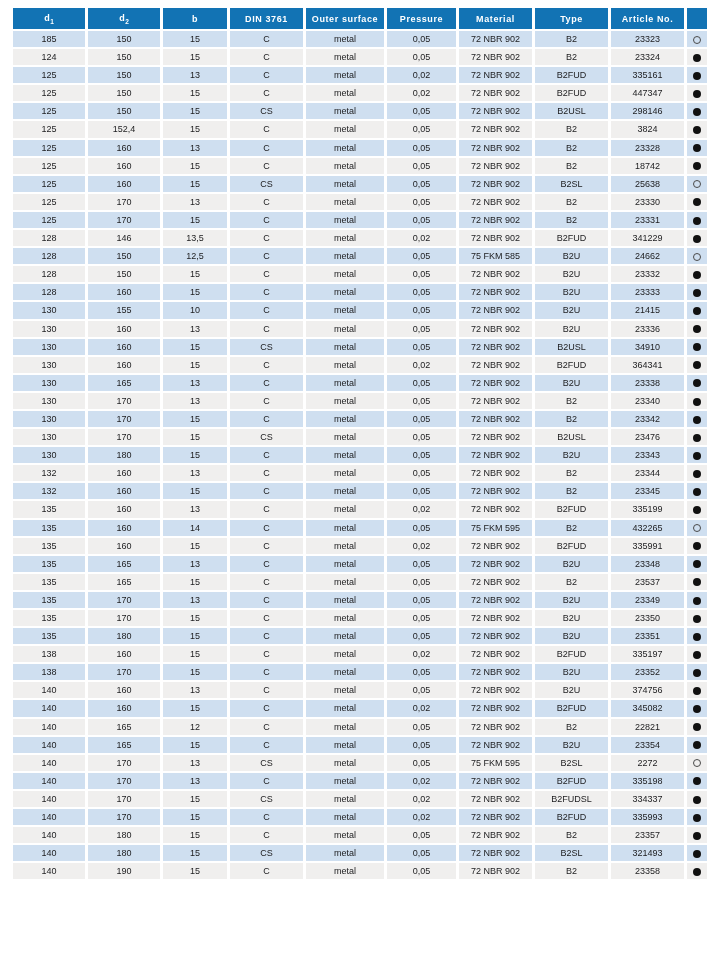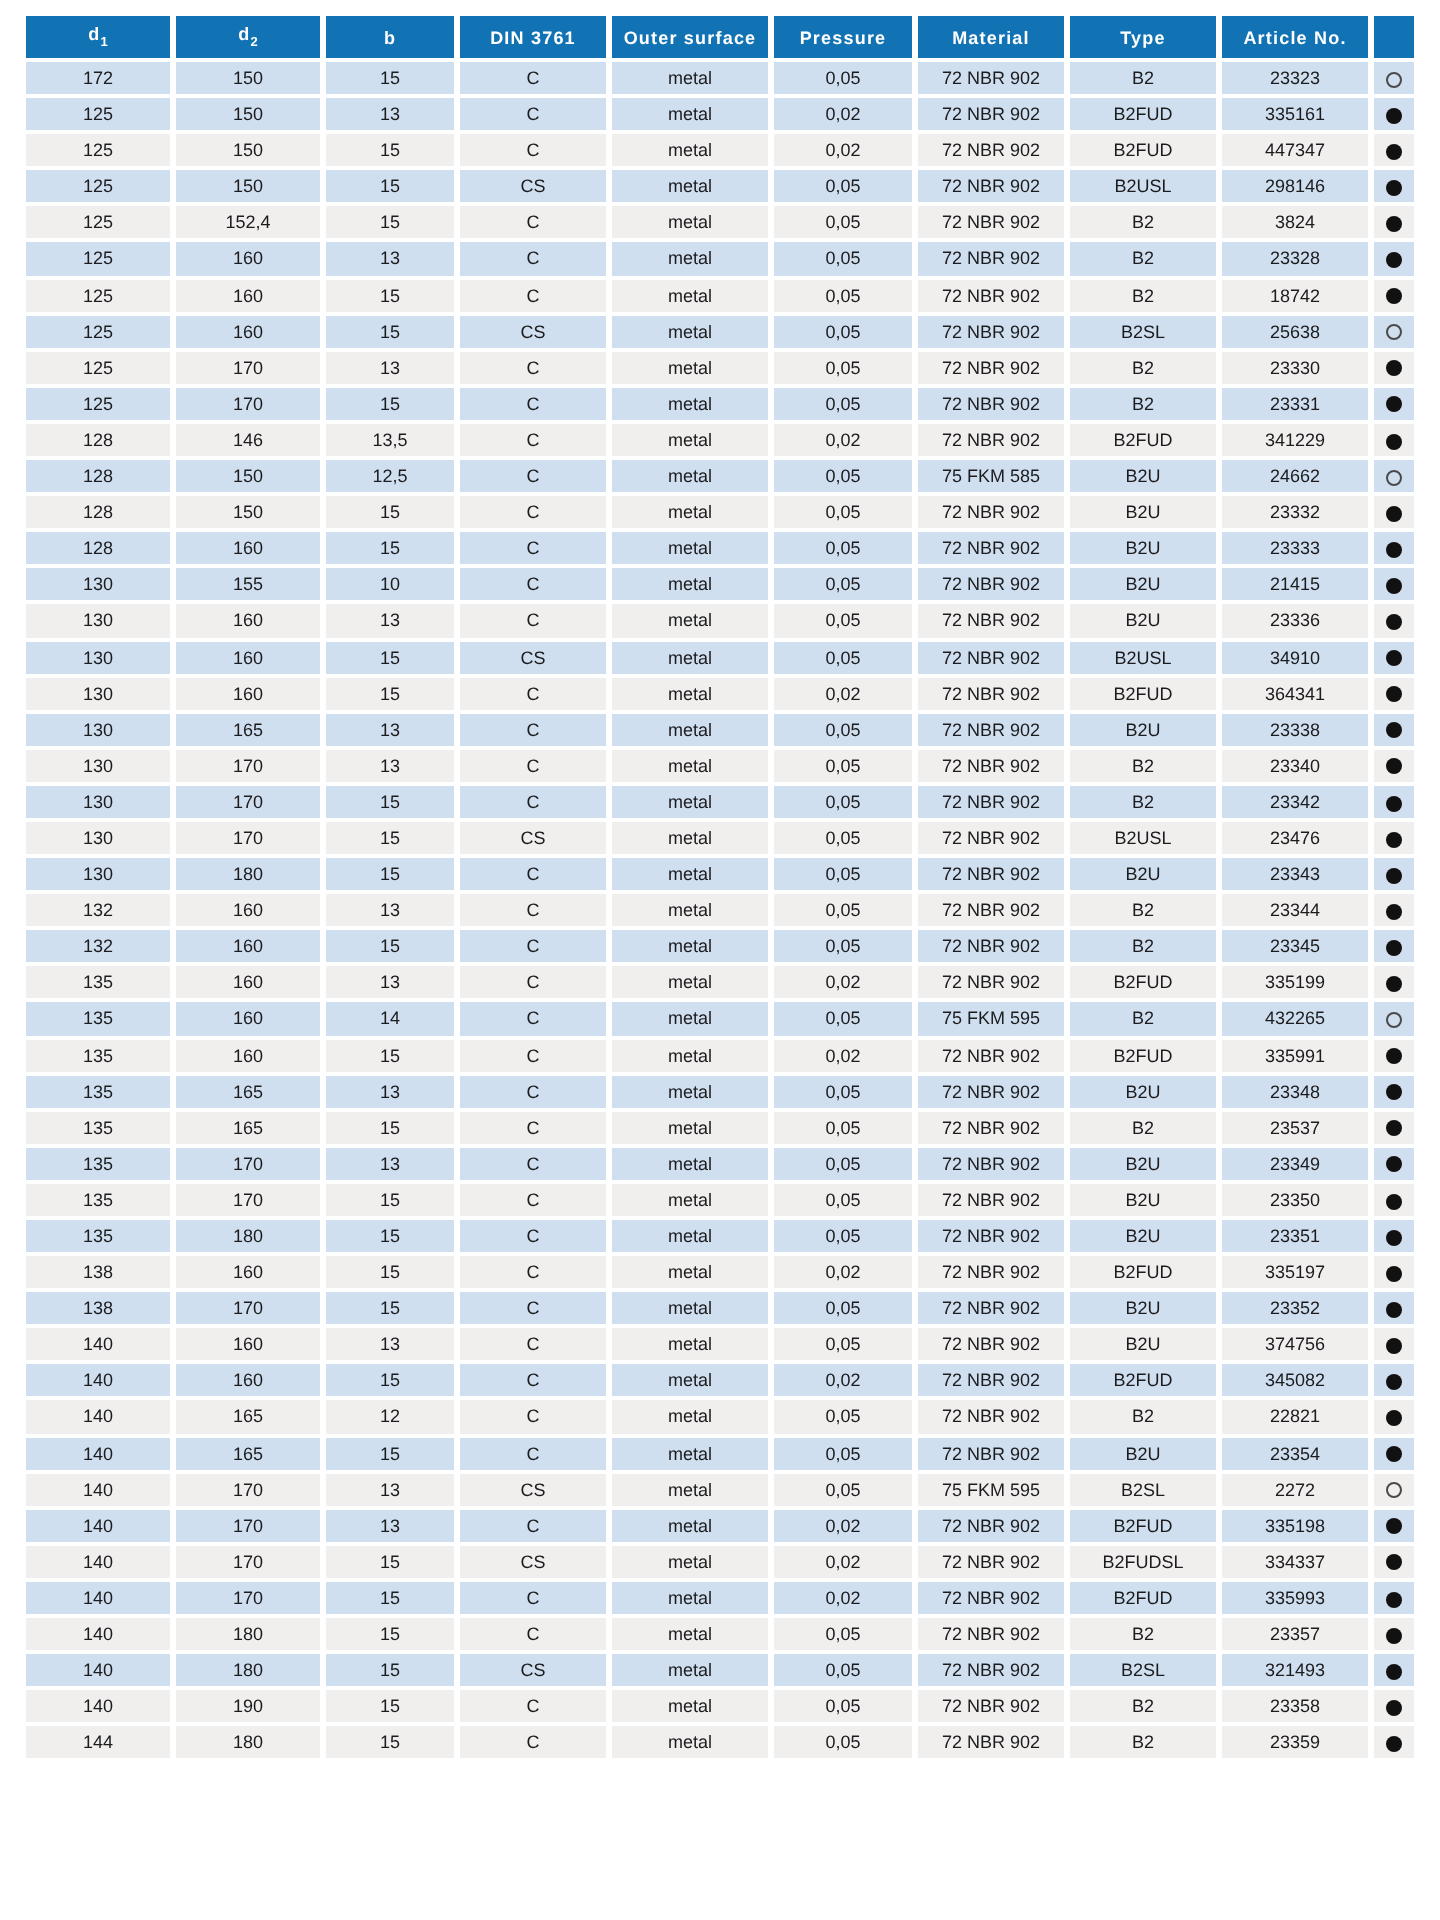--- a/index.html
+++ b/index.html
@@ -85,30 +85,42 @@
           <th>Outer surface</th>
           <th>Pressure</th>
           <th>Material</th>
           <th>Type</th>
           <th>Article No.</th>
           <th></th>
         </tr>
     </thead>
     <tbody>
         <tr class="row-blue">
-          <td>172</td>
+          <td>185</td>
           <td>150</td>
           <td>15</td>
           <td>C</td>
           <td>metal</td>
           <td>0,05</td>
           <td>72 NBR 902</td>
           <td>B2</td>
           <td>23323</td>
           <td><span class="dot open"></span></td>
+        </tr>
+        <tr class="row-gray">
+          <td>124</td>
+          <td>150</td>
+          <td>15</td>
+          <td>C</td>
+          <td>metal</td>
+          <td>0,05</td>
+          <td>72 NBR 902</td>
+          <td>B2</td>
+          <td>23324</td>
+          <td><span class="dot filled"></span></td>
         </tr>
         <tr class="row-blue">
           <td>125</td>
           <td>150</td>
           <td>13</td>
           <td>C</td>
           <td>metal</td>
           <td>0,02</td>
           <td>72 NBR 902</td>
           <td>B2FUD</td>
@@ -634,29 +646,17 @@
         <tr class="row-gray">
           <td>140</td>
           <td>190</td>
           <td>15</td>
           <td>C</td>
           <td>metal</td>
           <td>0,05</td>
           <td>72 NBR 902</td>
           <td>B2</td>
           <td>23358</td>
-          <td><span class="dot filled"></span></td>
-        </tr>
-        <tr class="row-gray">
-          <td>144</td>
-          <td>180</td>
-          <td>15</td>
-          <td>C</td>
-          <td>metal</td>
-          <td>0,05</td>
-          <td>72 NBR 902</td>
-          <td>B2</td>
-          <td>23359</td>
           <td><span class="dot filled"></span></td>
         </tr>
       </tbody>
   </table>
 </div>
 
 </body></html>

